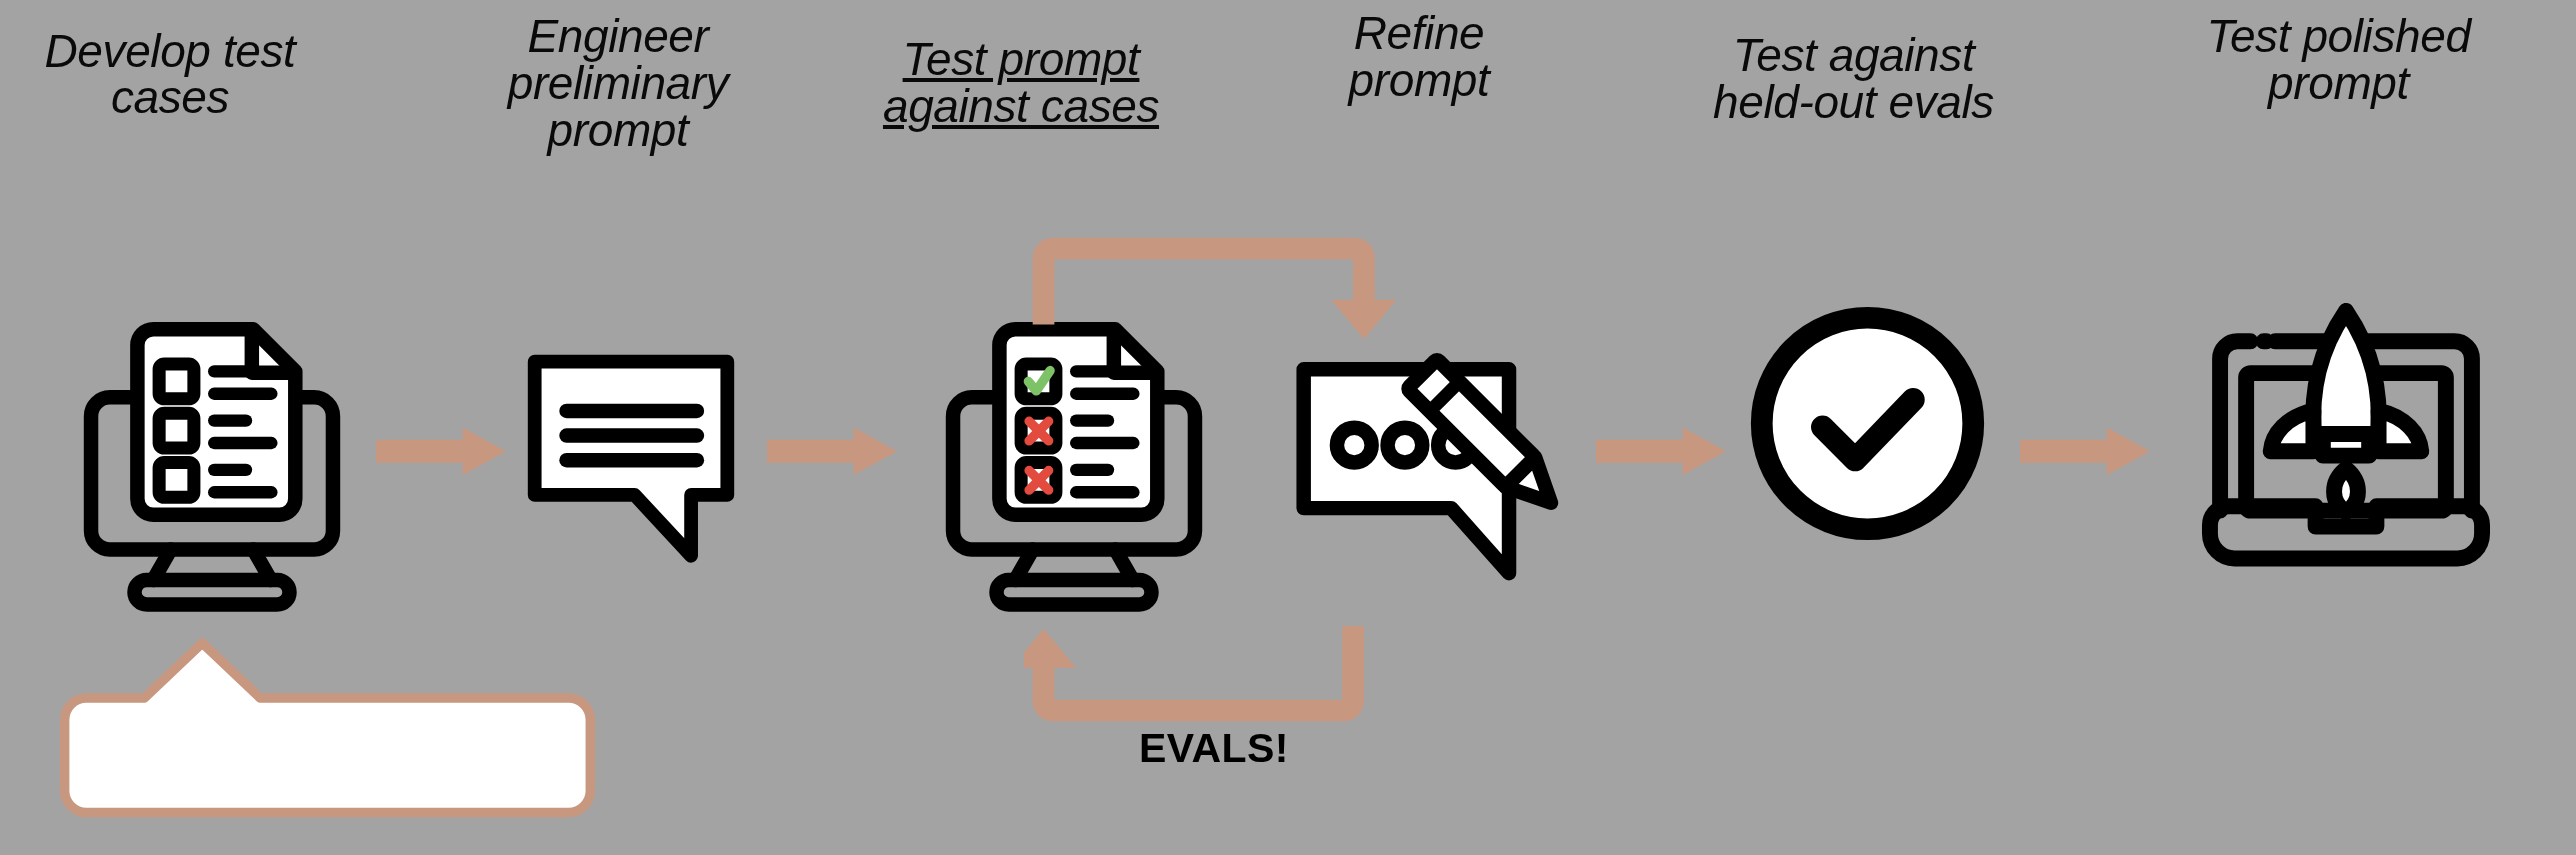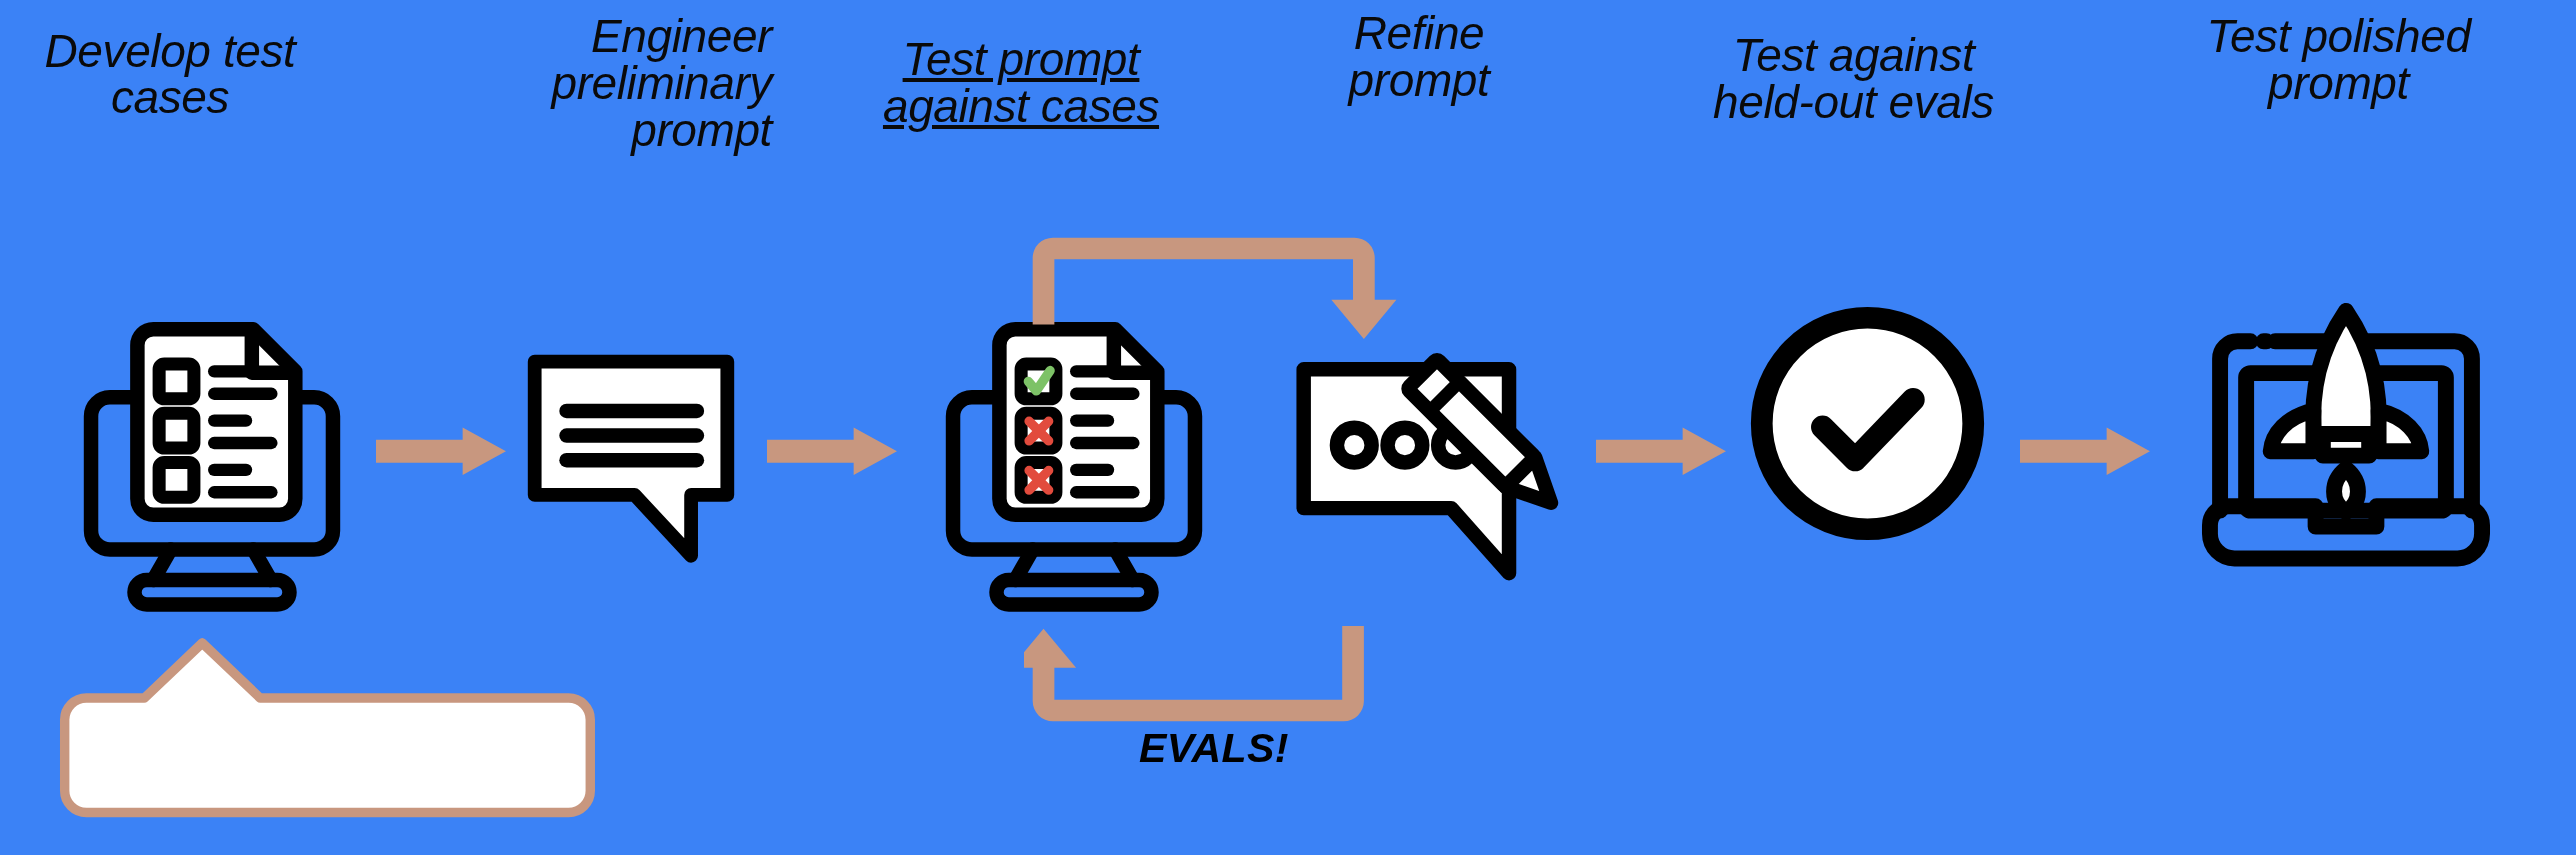--- a/index.html
+++ b/index.html
@@ -13,21 +13,21 @@
     height: 856px;
     font-family: "Liberation Sans", "DejaVu Sans", sans-serif;
     overflow: hidden;
     position: relative;
   }
 
   #canvas {
     position: relative;
     width: 2576px;
     height: 856px;
-    background: #3b82f6;
+    background: #a3a3a3;
   }
 
   
   .step-label {
     position: absolute;
     font-style: italic;
     font-weight: 400;
     font-size: 46px;
     line-height: 1.02;
     color: #0a0a0a;
@@ -53,21 +53,20 @@
   }
 
   
   .loop {
     position: absolute;
   }
 
   
   .evals-caption {
     position: absolute;
-    font-style: italic;
     font-weight: bold;
     font-size: 41px;
     color: #000000;
     letter-spacing: 0.4px;
     white-space: nowrap;
   }
 
   
   .callout {
     position: absolute;
@@ -82,21 +81,21 @@
   }
 </style>
 </head>
 <body>
 
 <div id="canvas">
 
   <div class="step-label" style="left:0px; top:27.5px; width:340px;">Develop test
 cases</div>
 
-  <div class="step-label" style="left:432px; top:13px; width:340px;text-align:right;">Engineer
+  <div class="step-label" style="left:448px; top:13px; width:340px;">Engineer
 preliminary
 prompt</div>
 
   <div class="step-label" style="left:840px; top:36px; width:362px;text-decoration:underline;">Test prompt
 against cases</div>
 
   <div class="step-label" style="left:1274px; top:10px; width:290px;font-style:italic;">Refine
 prompt</div>
 
   <div class="step-label" style="left:1658px; top:32px; width:391px;">Test against

